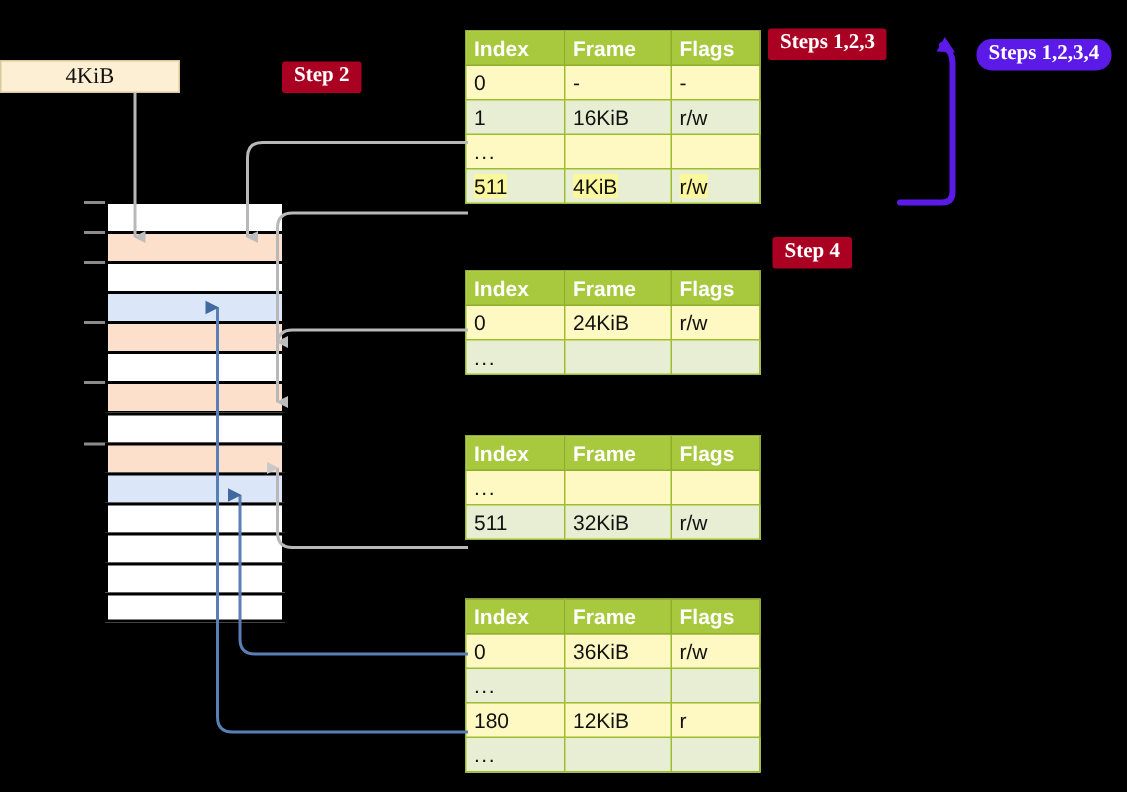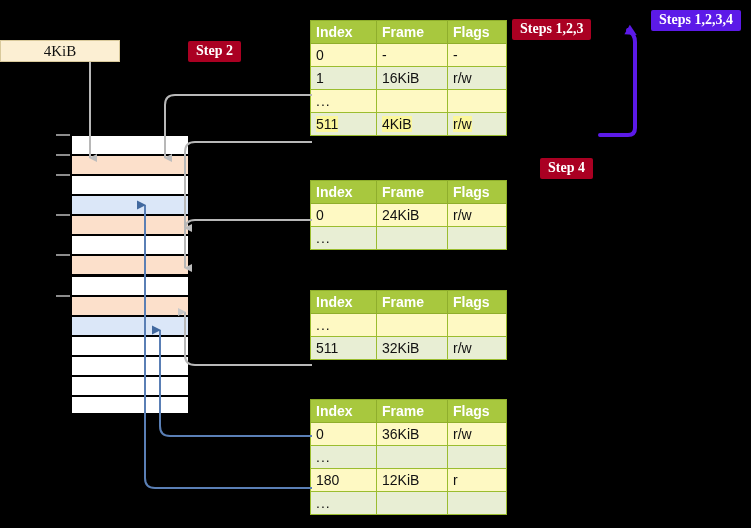--- a/index.html
+++ b/index.html
@@ -152,22 +152,22 @@
       <div class="memrow fill-blue" style="top: 180.643px; height: 20.0714px;"></div>
       <div class="memrow fill-white" style="top: 200.714px; height: 20.0714px;"></div>
       <div class="memrow fill-white" style="top: 220.786px; height: 20.0714px;"></div>
       <div class="memrow fill-white" style="top: 240.857px; height: 20.0714px;"></div>
       <div class="memrow fill-white last" style="top: 260.929px; height: 20.0714px;"></div>
     </div>
 
   <div id="badges">
       <div class="badge badge-red" style="left: 188px; top: 41px;">Step 2</div>
       <div class="badge badge-red" style="left: 512px; top: 19px;">Steps 1,2,3</div>
-      <div class="badge badge-blue" style="left: 651px; top: 10px;">Steps 1,2,3,4</div>
-      <div class="badge badge-red" style="left: 540px; top: 158px;">Step 4</div>
+      <div class="badge badge-blue" style="left: 651px; top: 26px; border-radius: 10px;">Steps 1,2,3,4</div>
+      <div class="badge badge-red" style="left: 515px; top: 158px;">Step 4</div>
     </div>
 
   <div id="tables">
       <table class="ptable" style="left: 310px; top: 20px;">
         <thead>
           <tr>
             <th class="c0">Index</th>
             <th class="c1">Frame</th>
             <th class="c2">Flags</th>
           </tr>

